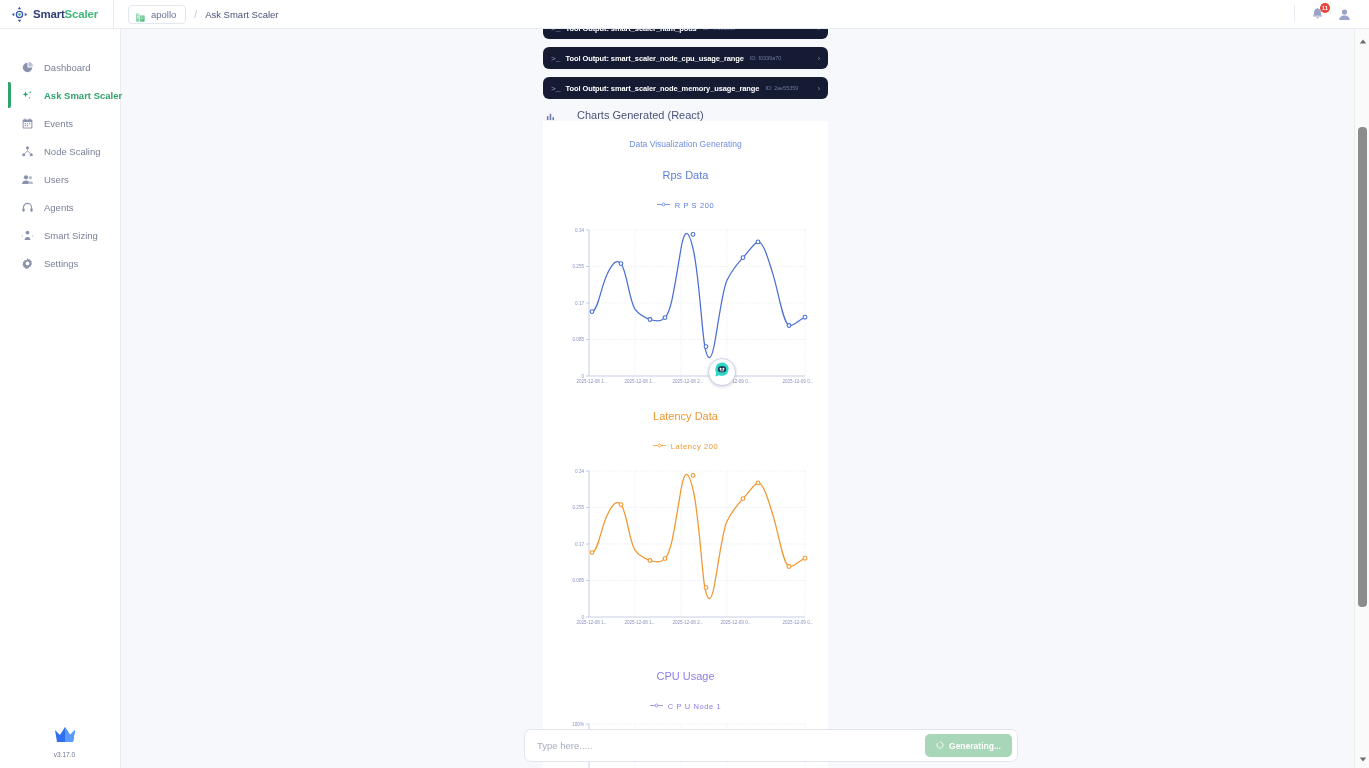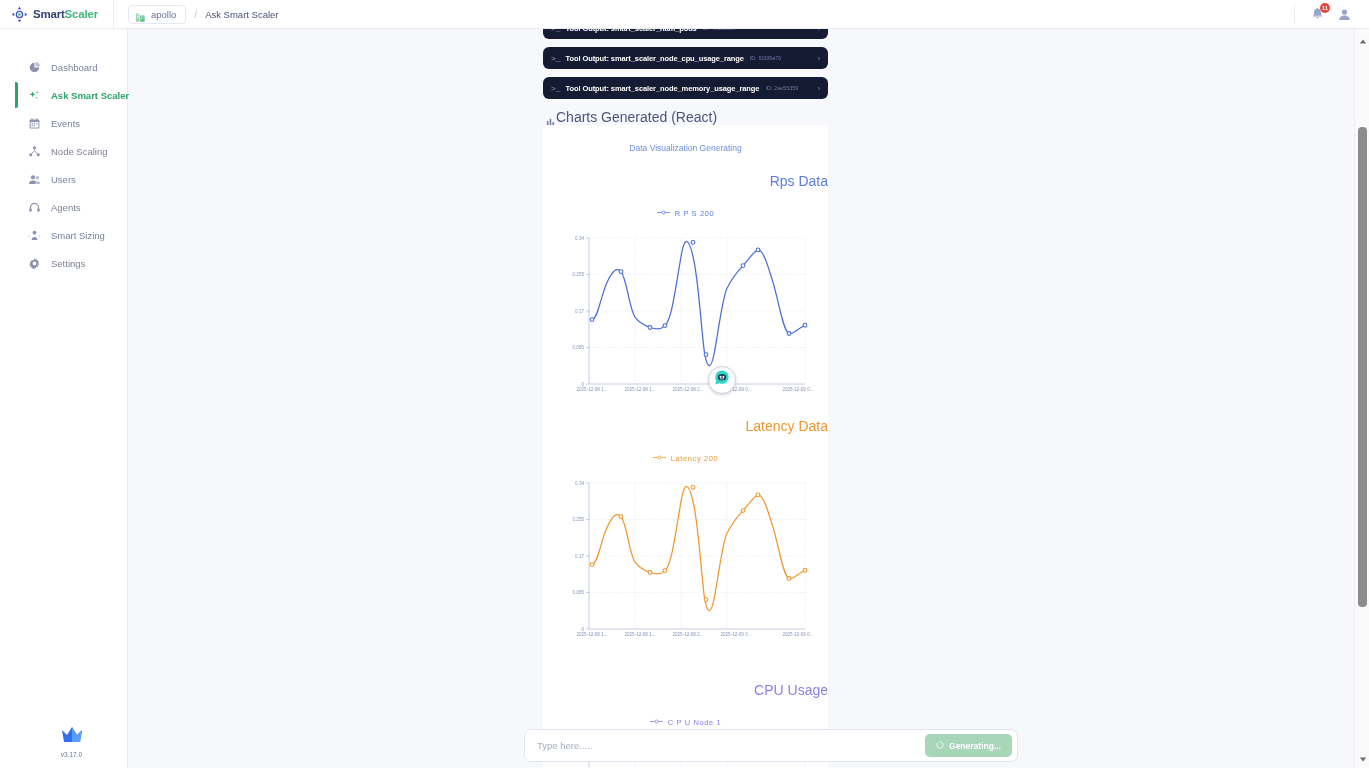--- a/index.html
+++ b/index.html
@@ -47,21 +47,21 @@
     position: absolute; top: -3px; right: -4px;
     min-width: 10px; height: 10px; border-radius: 50%;
     background: #e8453c; color: #fff; font-size: 6px; line-height: 10px;
     text-align: center; font-weight: bold; padding: 0 1px;
   }
   .topbar-sep-left {
     width: 1px; height: 18px; background: #e8ebf2; margin-right: 4px;
   }
   
   .sidebar {
-    position: absolute; top: 29px; left: 15px; width: 113px; height: 739px;
+    position: absolute; top: 29px; left: 8px; width: 113px; height: 739px;
     background: #ffffff; border-right: 1px solid #e8ebf2; z-index: 30;
   }
   .nav { padding-top: 24px; }
   .nav-item {
     position: relative; display: flex; align-items: center; gap: 10px;
     height: 28px; padding-left: 13px; cursor: pointer;
     font-size: 9.5px; color: #7a8099; white-space: nowrap;
   }
   .nav-item.active { color: #2fa36b; font-weight: bold; }
   .nav-item.active::before {
@@ -94,34 +94,34 @@
     height: 22px; margin-bottom: 8px;
     display: flex; align-items: center; padding: 0 8px;
     color: #ffffff; cursor: pointer;
   }
   .tool-row.clipped { margin-top: -12px; }
   .tool-caret { font-size: 8px; color: #9aa2c4; margin-right: 5px; font-family: "Liberation Mono", monospace; }
   .tool-title { font-size: 7.5px; font-weight: bold; letter-spacing: -0.1px; white-space: nowrap; }
   .tool-id { font-size: 5.5px; color: #6e769b; margin-left: 6px; white-space: nowrap; }
   .tool-chev { margin-left: auto; font-size: 7px; color: #8a92b8; }
   .charts-generated {
-    display: flex; align-items: center; gap: 1px;
-    margin: 10px 0 0 3px; font-size: 14px; color: #4c5478;
+    display: flex; align-items: center; gap: 22px;
+    margin: 10px 0 0 3px; font-size: 11px; color: #4c5478;
   }
   .charts-ic { width: 9px; height: 9px; }
   
   .chart-panel {
     background: #ffffff; width: 285px; padding-bottom: 4px;
   }
   .dash-title {
     text-align: center; font-size: 8.5px; color: #6f8ee0;
     padding: 18px 0 0 0;
   }
   .section-title {
-    text-align: right; font-size: 14px; margin-top: 20px;
+    text-align: center; font-size: 11px; margin-top: 20px;
   }
   .section-title.blue { color: #5b7ede; }
   .section-title.orange { color: #f0962f; }
   .section-title.purple { color: #8b7ee8; margin-top: 39px; }
   .legend {
     display: flex; align-items: center; justify-content: center;
     gap: 5px; margin-top: 20px; font-size: 7.5px; letter-spacing: 0.6px;
   }
   .legend.blue { color: #5b7ede; }
   .legend.orange { color: #f0962f; }

